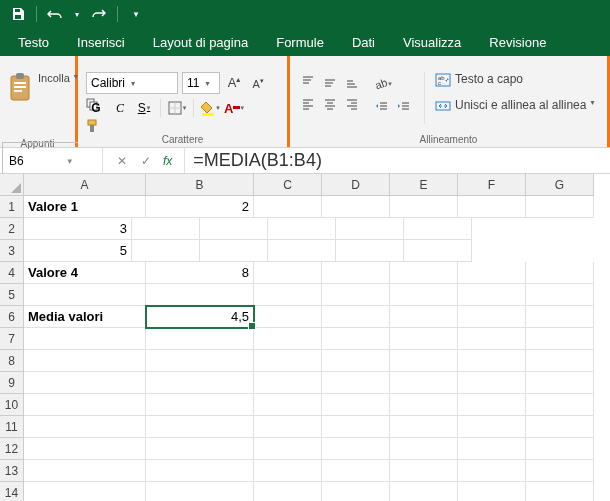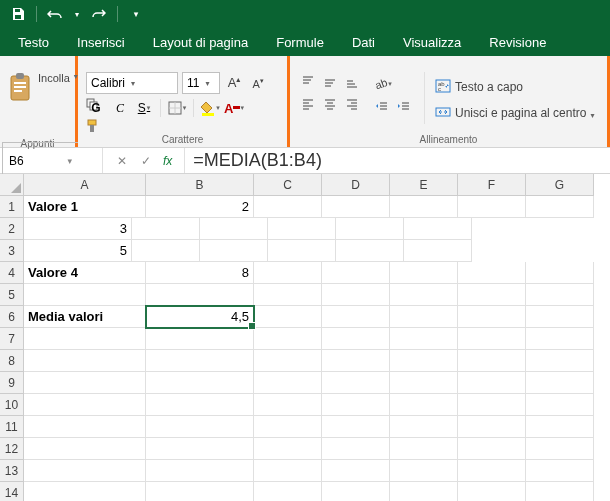--- a/index.html
+++ b/index.html
@@ -22,21 +22,21 @@
 .clipboard-col { display: flex; align-items: flex-start; gap: 4px; }
 .smallbtn { width: 20px; height: 20px; display: flex; align-items: center; justify-content: center; cursor: pointer; }
 .font-row { display: flex; align-items: center; gap: 4px; margin-bottom: 4px; }
 .font-select { border: 1px solid #c0c0c0; background: #fff; height: 22px; padding: 0 4px; font-size: 12px; display: flex; align-items: center; gap: 6px; cursor: pointer; }
 .font-select.name { width: 92px; }
 .font-select.size { width: 38px; }
 .bold { font-weight: bold; }
 .italic { font-style: italic; font-family: Georgia, serif; }
 .underline { text-decoration: underline; }
 .align-grid { display: grid; grid-template-columns: repeat(3, 20px); gap: 2px; }
-.wrap-row { display: flex; align-items: flex-end; gap: 4px; margin-bottom: 4px; height: 22px; cursor: pointer; }
+.wrap-row { display: flex; align-items: flex-start; gap: 4px; margin-bottom: 4px; height: 22px; cursor: pointer; }
 .wrap-row .txt { font-size: 12px; color: #444; }
 
 
 .namebar { height: 26px; border-bottom: 1px solid #d4d4d4; display: flex; align-items: center; background: #fff; }
 .namebox { width: 76px; height: 37px; border: 1px solid #c0c0c0; border-right: none; margin-left: 2px; padding: 0 6px; font-size: 12px; display: flex; align-items: center; justify-content: space-between; }
 .namebox .dd { color: #888; font-size: 9px; }
 .fxbtns { display: flex; align-items: center; gap: 2px; padding: 0 8px; border-left: 1px solid #e0e0e0; height: 100%; }
 .fxbtn { width: 22px; height: 22px; display: flex; align-items: center; justify-content: center; color: #888; cursor: pointer; }
 .fxlabel { font-style: italic; font-size: 12px; color: #15803d; padding: 0 4px; }
 .formulabox { flex: 1; padding: 0 8px; font-size: 18px; color: #333; border-left: 1px solid #e0e0e0; height: 100%; display: flex; align-items: center; }
@@ -279,21 +279,21 @@
               <text x="3" y="13" font-size="6" fill="#444">c</text>
               <path d="M12 6v4l-2-2h4z" fill="#3080d0"></path>
             </svg>
           <span class="txt">Testo a capo</span>
         </div>
         <div class="wrap-row">
           <svg width="16" height="16" viewBox="0 0 16 16">
               <rect x="1" y="4" width="14" height="8" fill="none" stroke="#3080d0"></rect>
               <path d="M4 8h3M9 8h3M6 6l-2 2 2 2M10 6l2 2-2 2" stroke="#3080d0" fill="none"></path>
             </svg>
-          <span class="txt">Unisci e pagina al centro</span>
+          <span class="txt">Unisci e allinea al allinea</span>
           <span style="font-size:8px;color:#666">▾</span>
         </div>
       </div>
     </div>
     <div class="label">Allineamento</div>
   </div>
 </div>
 
 <div class="namebar">
   <div class="namebox">

